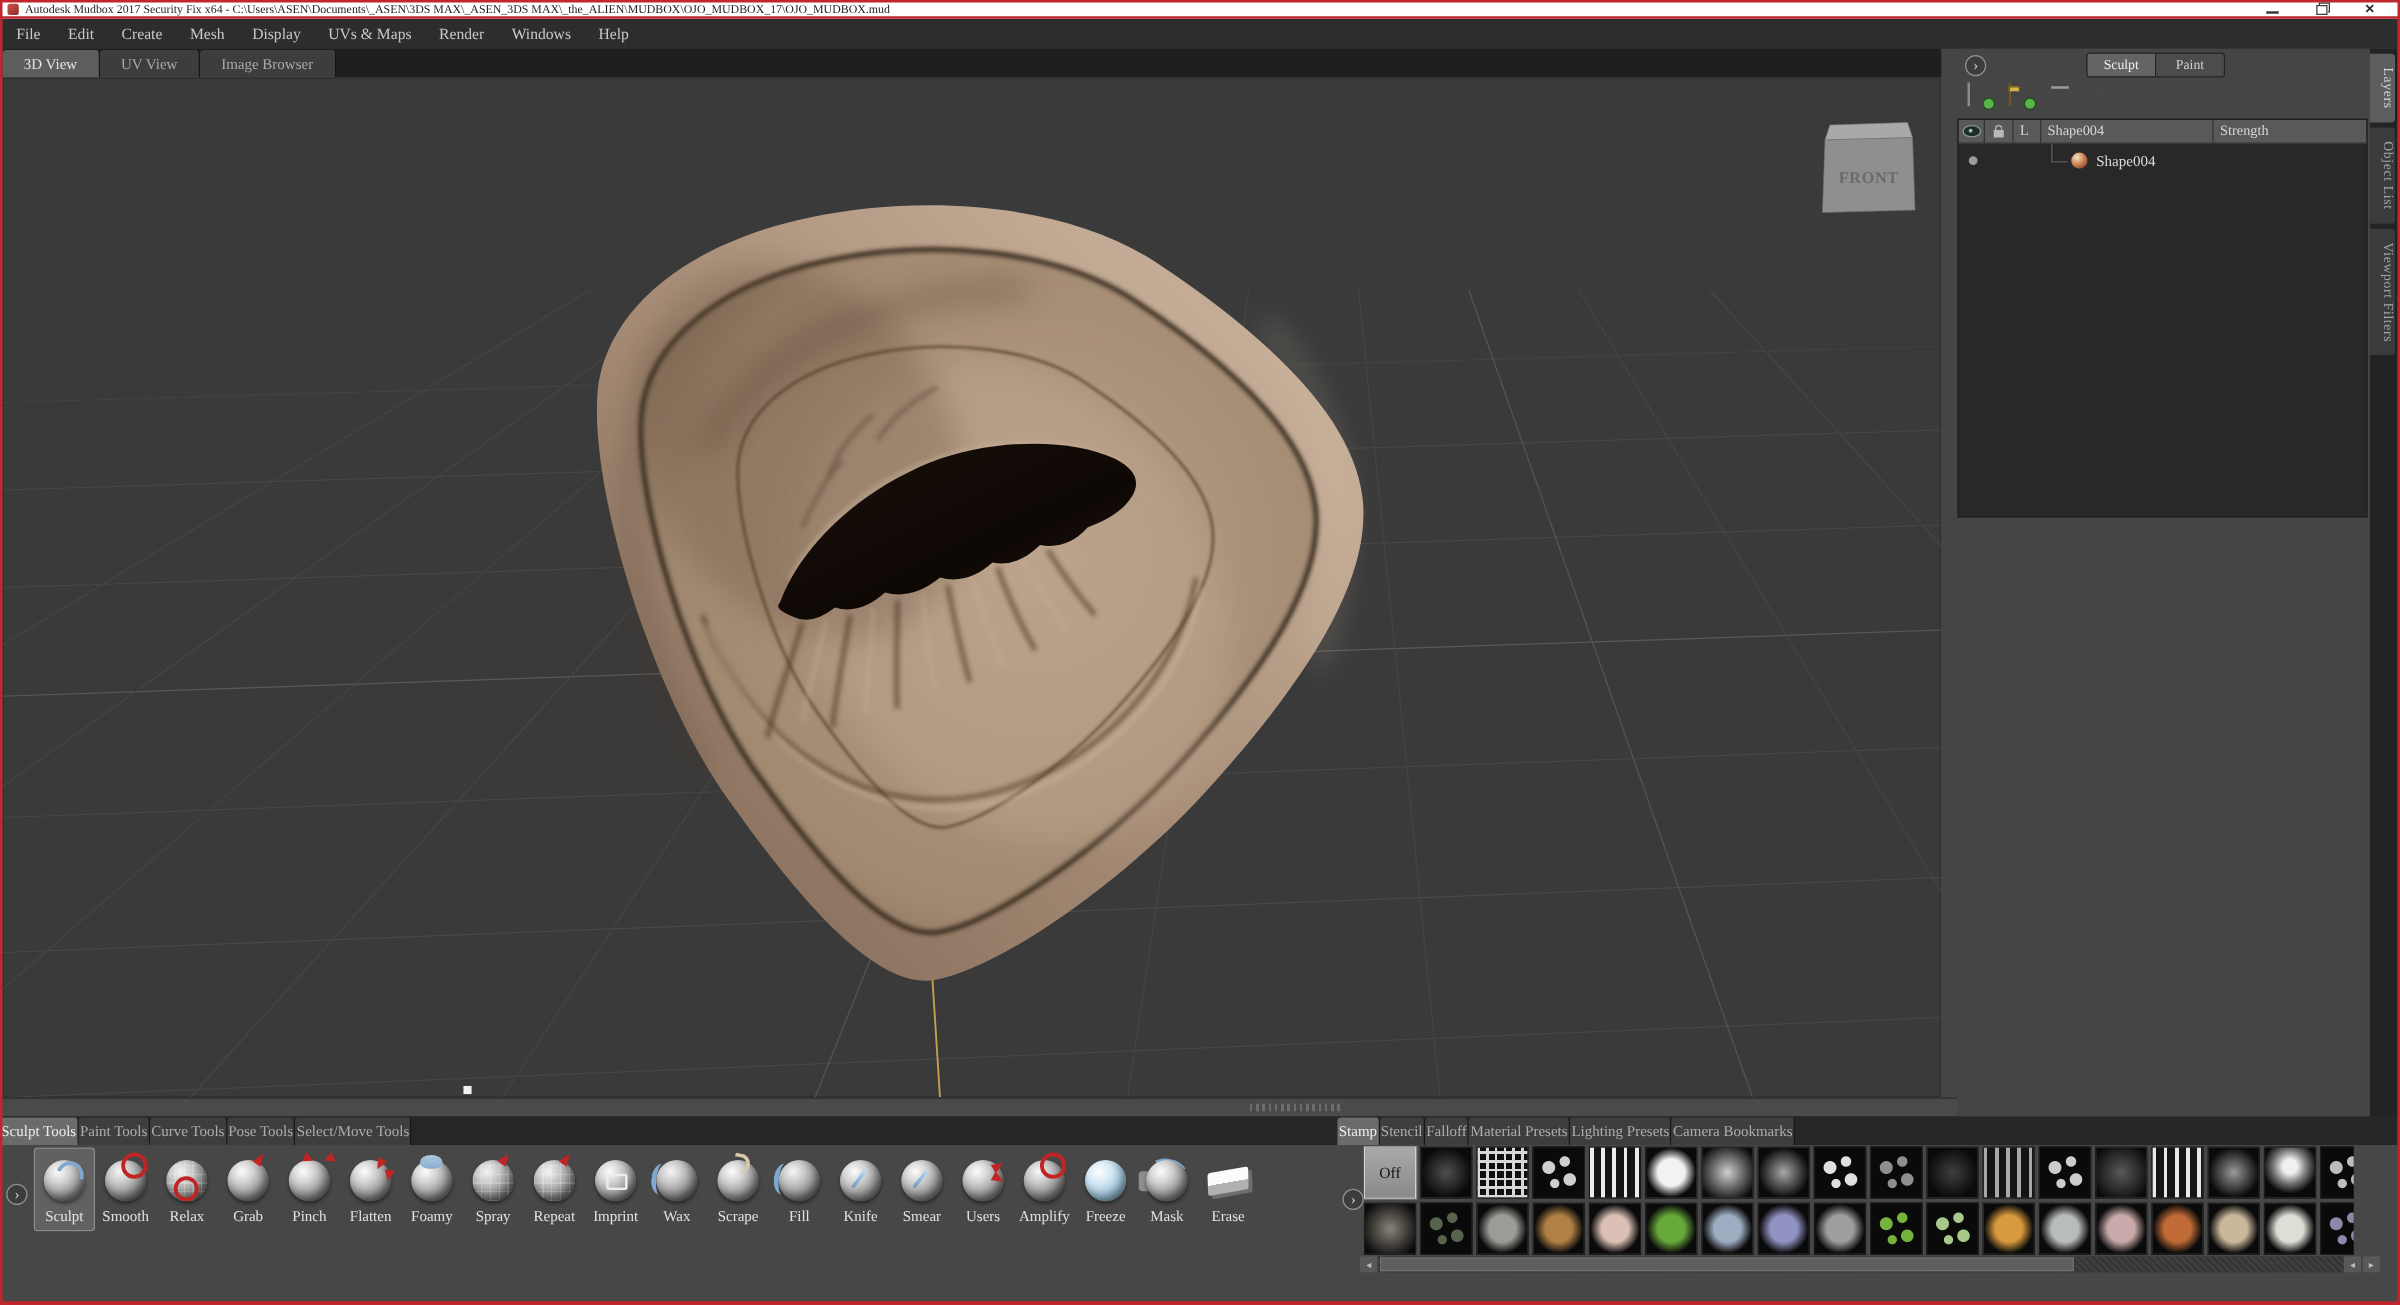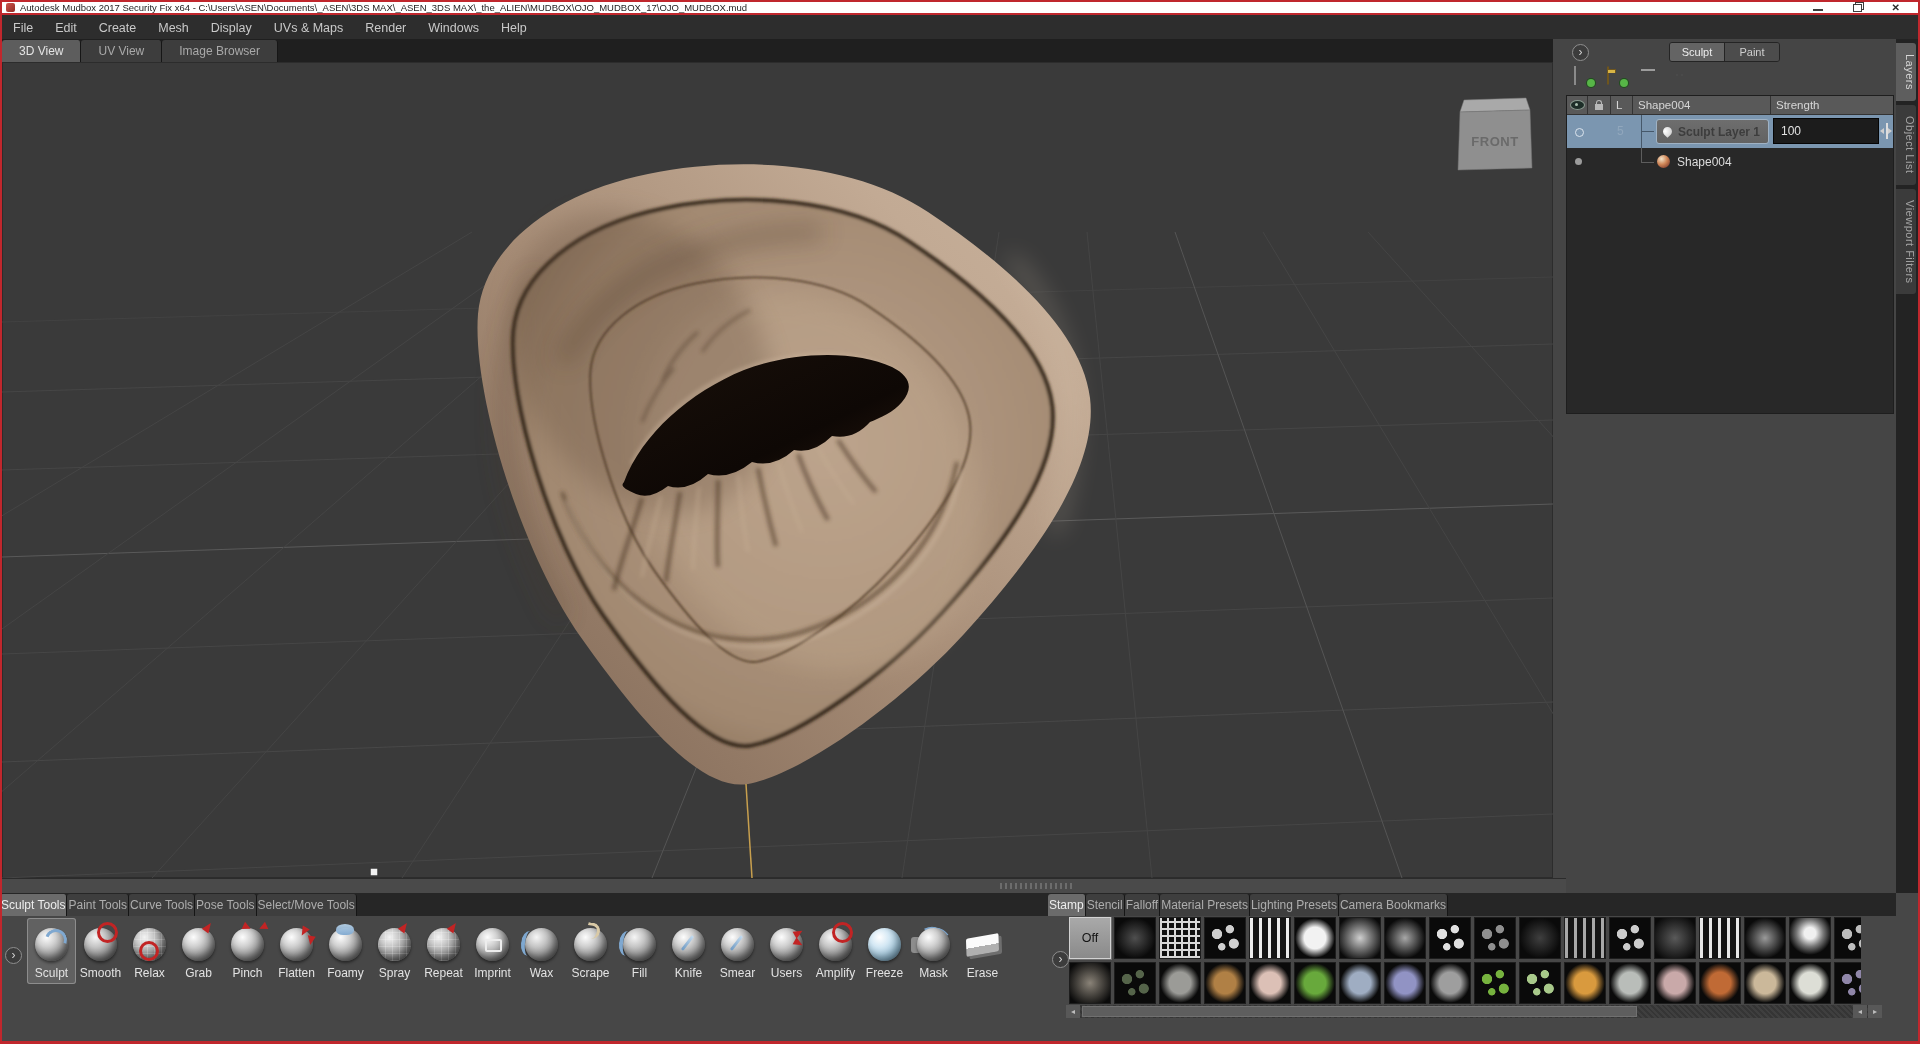--- a/index.html
+++ b/index.html
@@ -1,17 +1,17 @@
 <!DOCTYPE html>
 <html><head>
 <meta charset="utf-8">
 <style>
   html,body{margin:0;padding:0;background:#1a1a1a}
   .app{position:relative;width:1920px;height:1044px;background:#474747;overflow:hidden;
-       font-family:Liberation Sans, sans-serif;-webkit-font-smoothing:antialiased}
+       font-family:Liberation Serif, serif;-webkit-font-smoothing:antialiased}
   
   .frame{position:absolute;background:#c0272d;z-index:60}
   .frame-left{left:0;top:0;width:2px;height:1044px}
   .frame-right{right:0;top:0;width:2px;height:1044px}
   .frame-bottom{left:0;top:1041px;width:1920px;height:3px}
 
   
   .titlebar{position:absolute;left:0;top:0;width:1920px;height:15px;background:#ffffff;
     border-top:2px solid #c0272d;border-bottom:2px solid #c0272d;box-sizing:border-box;
     display:flex;align-items:center;padding:0 6px;z-index:55}
@@ -37,21 +37,21 @@
   
   .viewport{position:absolute;left:2px;top:62px;width:1551px;height:816px;background:#3a3a3a;box-shadow:inset 0 0 0 1px #2c2c2c}
   .viewport svg{position:absolute;left:0;top:0}
   .vgap{position:absolute;left:1553px;top:39px;width:13px;height:854px;background:#454545}
   .below-strip{position:absolute;left:0;top:878px;width:1566px;height:15px;background:#4a4a4a;border-top:1px solid #2b2b2b;box-sizing:border-box}
   .grip{position:absolute;left:1000px;top:4px;width:72px;height:6px;
         background:repeating-linear-gradient(90deg,#6c6c6c 0 2px,transparent 2px 5px)}
 
   
   .tooltray{position:absolute;left:0;top:893px;width:1070px;height:129px;background:#474747}
-  .stamptray{position:absolute;left:1048px;top:893px;width:848px;height:129px;background:#474747}
+  .stamptray{position:absolute;left:1070px;top:893px;width:848px;height:129px;background:#474747}
   .tray-tabs{position:absolute;left:0;top:0;width:100%;height:23px;background:#262626;display:flex;align-items:flex-end}
   .ttab{height:22px;line-height:22px;padding:0 1px;font-size:12px;background:#3e3e3e;color:#adadad;
         border-right:1px solid #161616;border-radius:3px 3px 0 0;white-space:nowrap}
   .ttab.active{background:#6b6b6b;color:#ededed}
   .expand-btn{position:absolute;width:17px;height:17px;border-radius:50%;background:#3c3c3c;border:1px solid #8f8f8f;
         color:#d2d2d2;font-size:12px;line-height:15px;text-align:center;box-sizing:border-box}
   .tooltray .expand-btn{left:5px;top:54px}
   .stamptray .expand-btn{left:4px;top:58px}
 
   .tools{position:absolute;left:27px;top:25px;display:flex}
@@ -551,34 +551,20 @@
             <span class="eye-glyph"></span>
           </div>
         <div class="hcell hc-lock">
             <span class="lock-glyph"></span>
           </div>
         <div class="hcell hc-l">L</div>
         <div class="hcell hc-name">Shape004</div>
         <div class="hcell hc-strength">Strength</div>
       </div>
 
-      <div class="lrow1">
-        <span class="vis-circle"></span>
-        <span class="lvl">5</span>
-        <span class="tree-v1"></span>
-        <span class="tree-h1"></span>
-        <span class="layer-btn">
-          <span class="droplet"></span>
-          <span class="layer-name">Sculpt Layer 1</span>
-        </span>
-        <span class="strength-field">100</span>
-        <span class="spinner">
-            <span class="bar"></span>
-          </span>
-      </div>
 
       <div class="lrow2">
         <span class="bullet"></span>
         <span class="tree-v2"></span>
         <span class="tree-h2"></span>
         <span class="mesh-icon"></span>
         <span class="mesh-name">Shape004</span>
       </div>
     </div>
   </div>

